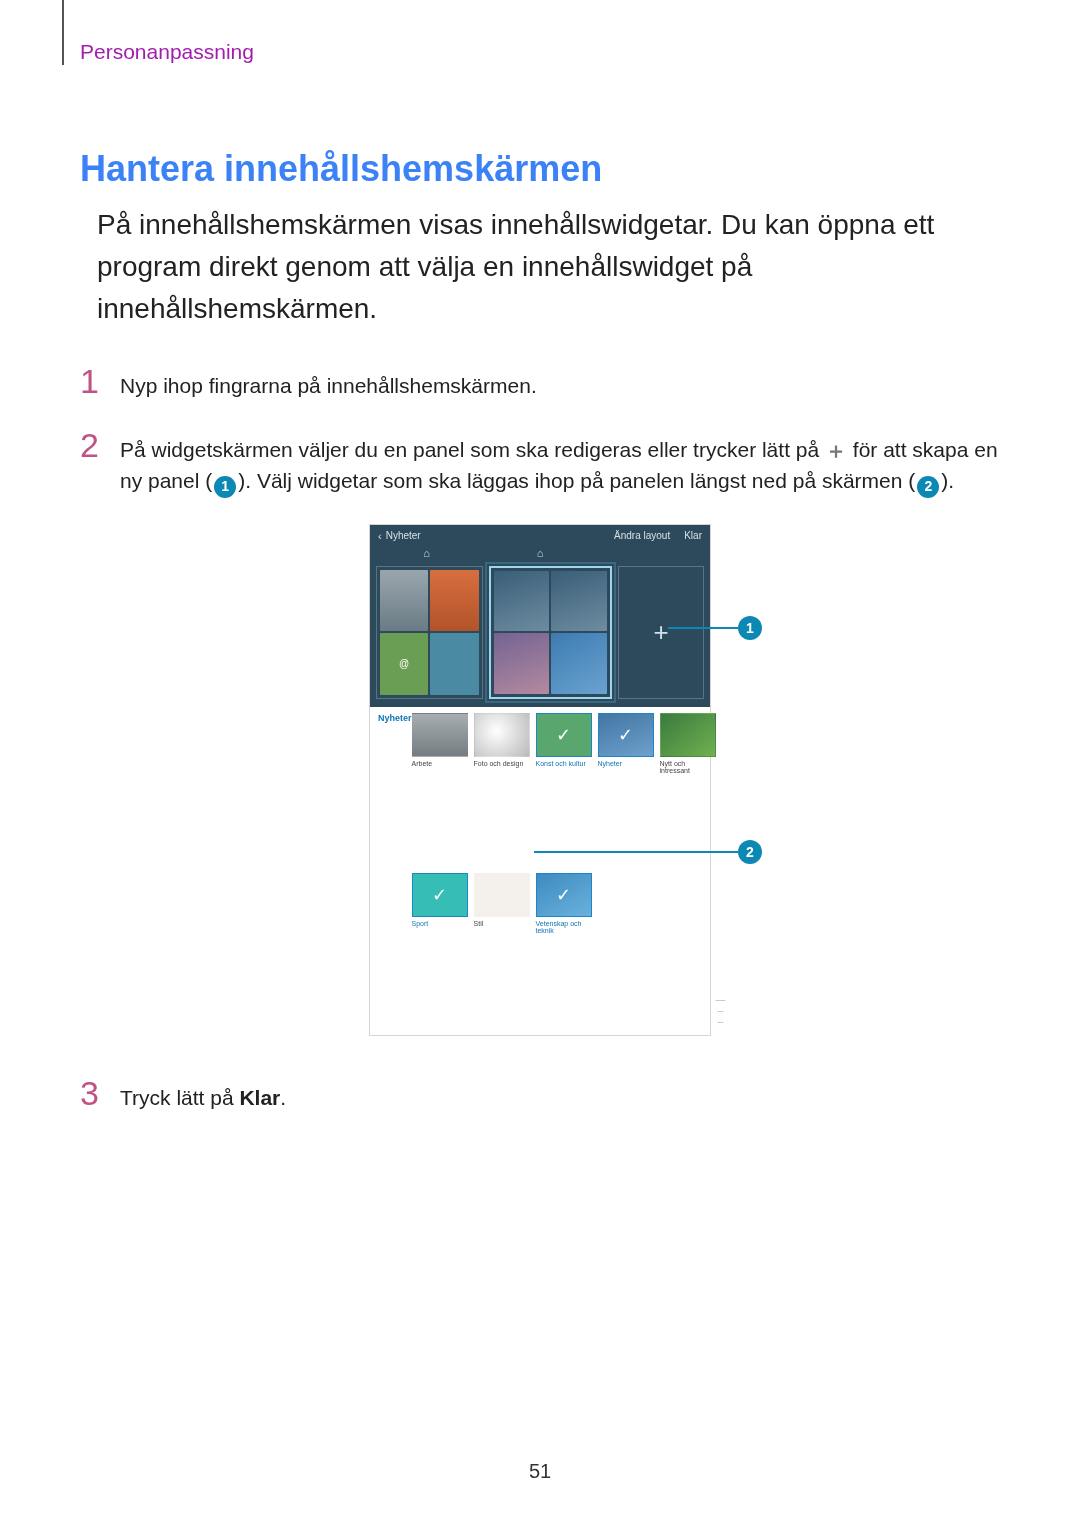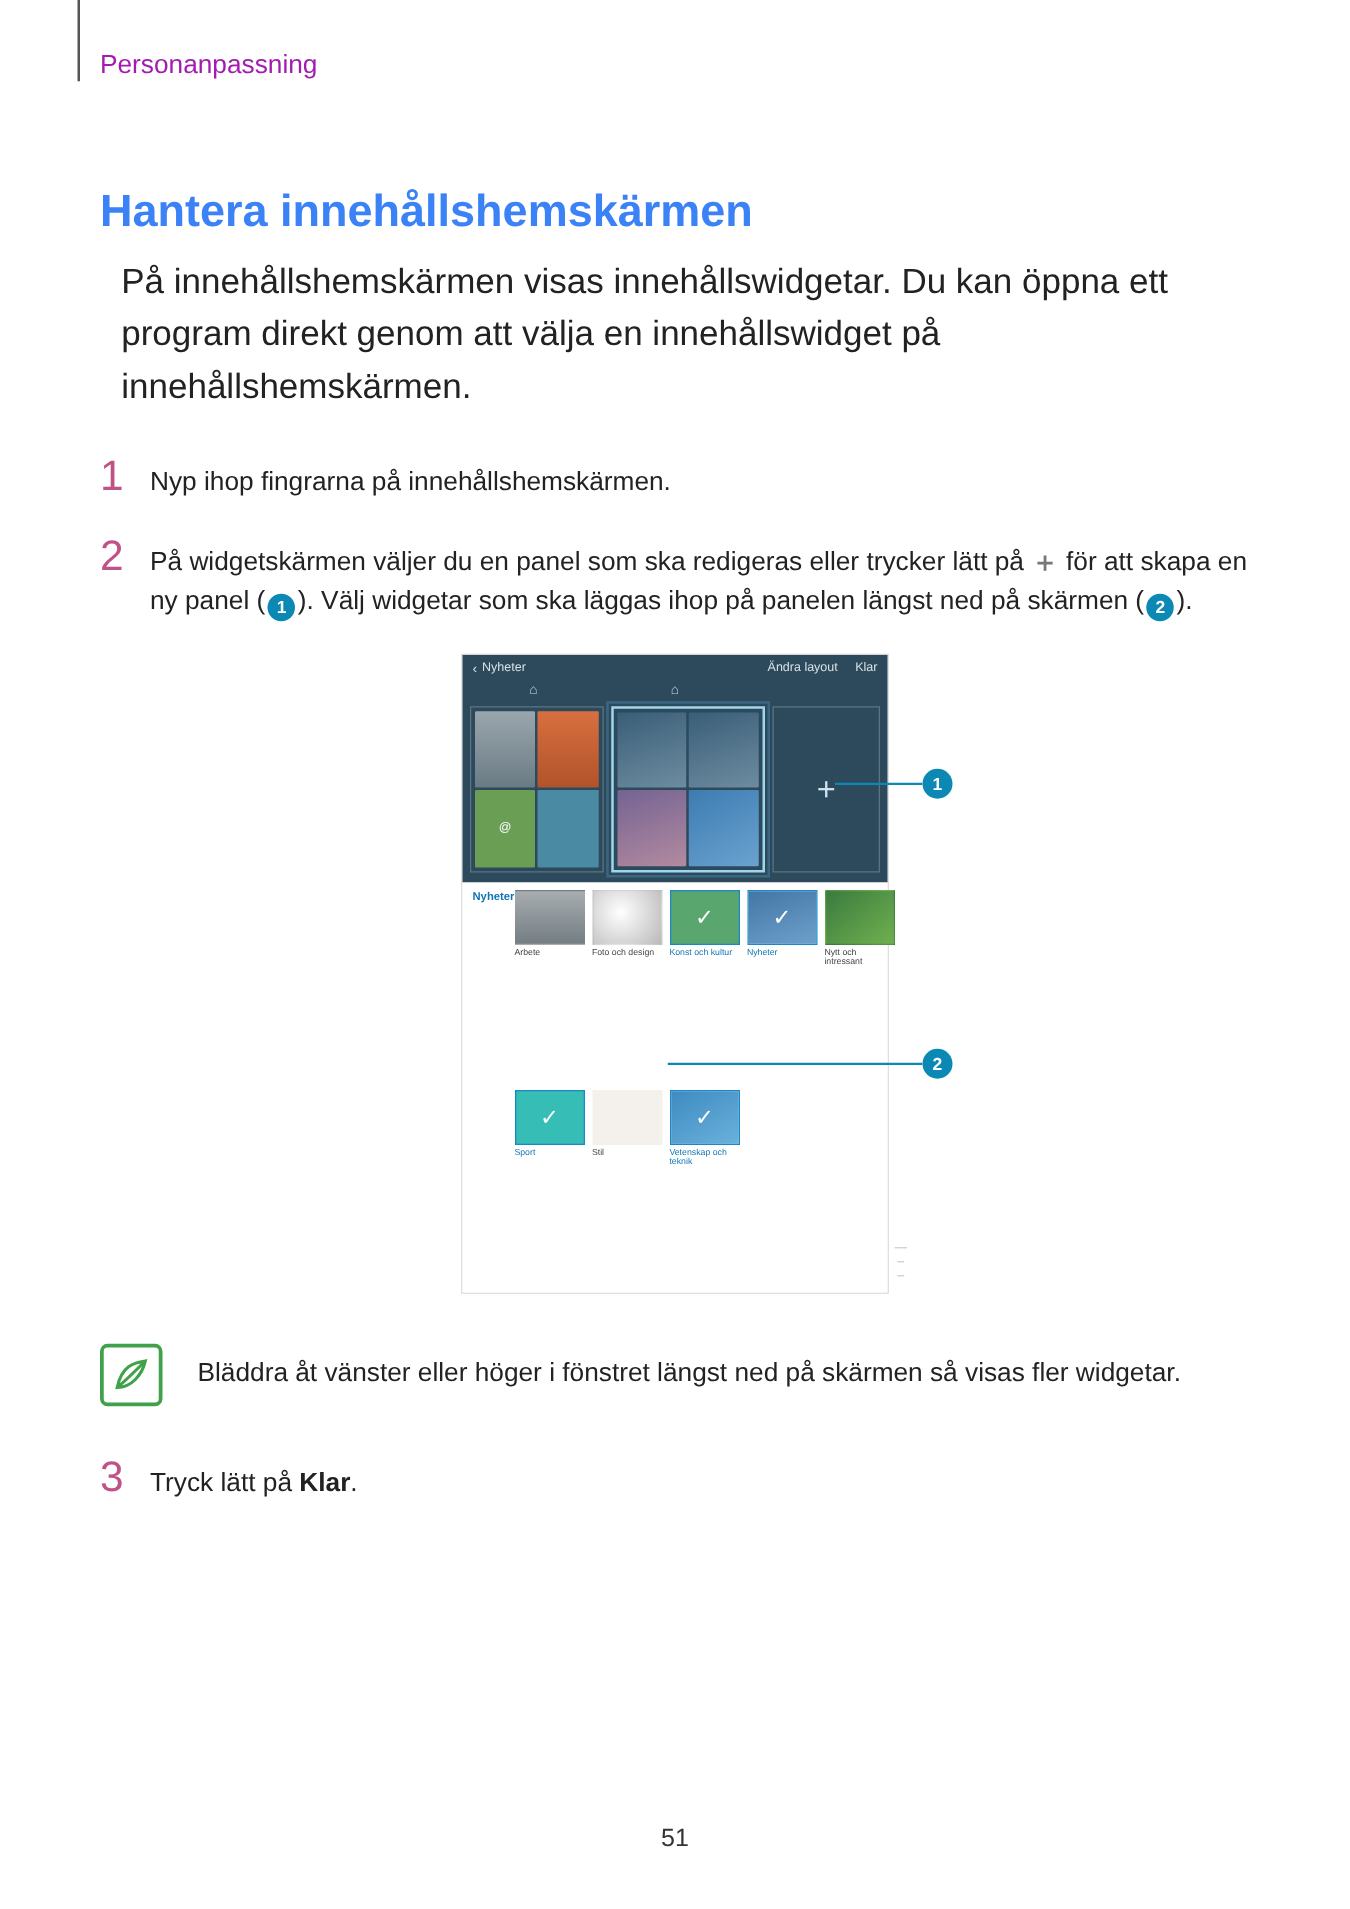--- a/index.html
+++ b/index.html
@@ -379,28 +379,20 @@
       <div class="badge">1</div>
     </div>
     <div class="callout" style="top:316px; left:calc(50% - 6px);">
       <svg width="204" height="2">
           <line x1="0" y1="1" x2="204" y2="1" stroke="#0b88b4" stroke-width="2"></line>
         </svg>
       <div class="badge">2</div>
     </div>
   </div>
 
-  <div class="note">
-    <div class="note-icon">
-      <svg viewBox="0 0 24 24">
-          <path d="M3 20 C 6 6, 14 4, 21 3 C 19 12, 12 20, 3 20 Z M3 20 C 8 16, 14 10, 20 4" fill="none" stroke="#3fa24a" stroke-width="2" stroke-linecap="round"></path>
-        </svg>
-    </div>
-    <div class="note-text">Bläddra åt vänster eller höger i fönstret längst ned på skärmen så visas fler widgetar.</div>
-  </div>
 
   <div class="step">
     <div class="num">3</div>
     <div class="text">
       <span>Tryck lätt på </span><span class="bold">Klar</span><span>.</span>
     </div>
   </div>
 
   <div class="page-num">51</div>
 </div>

